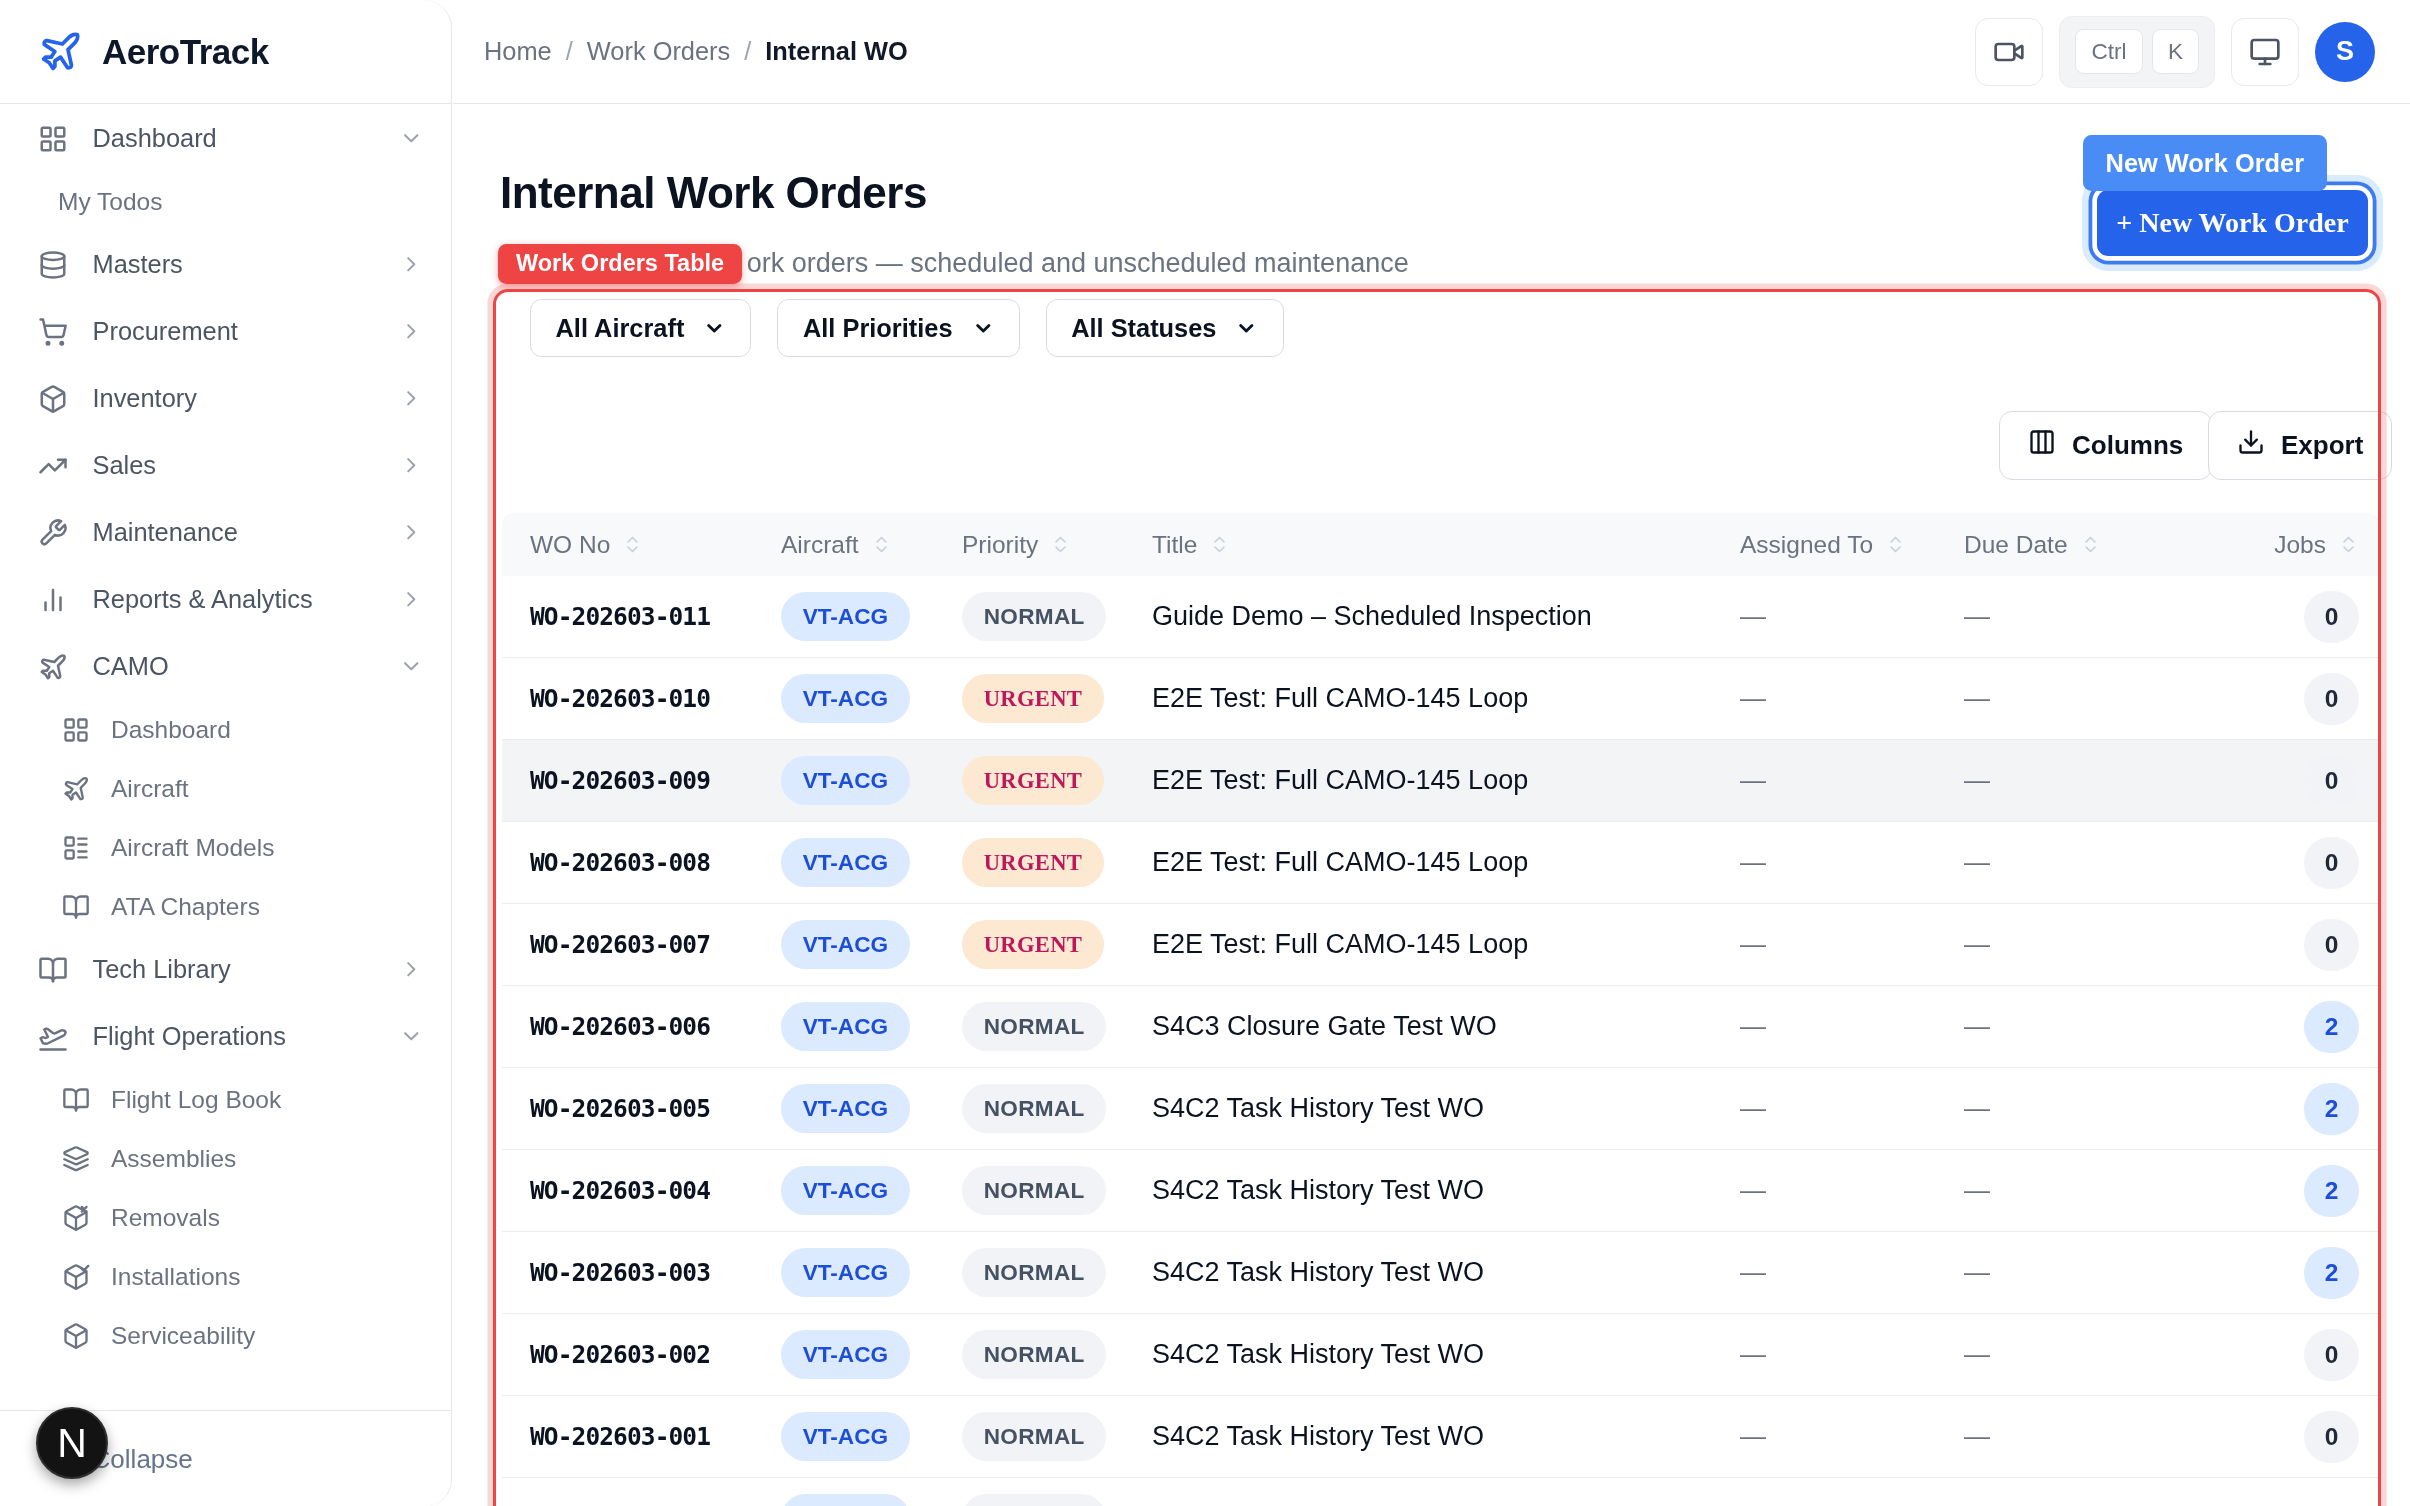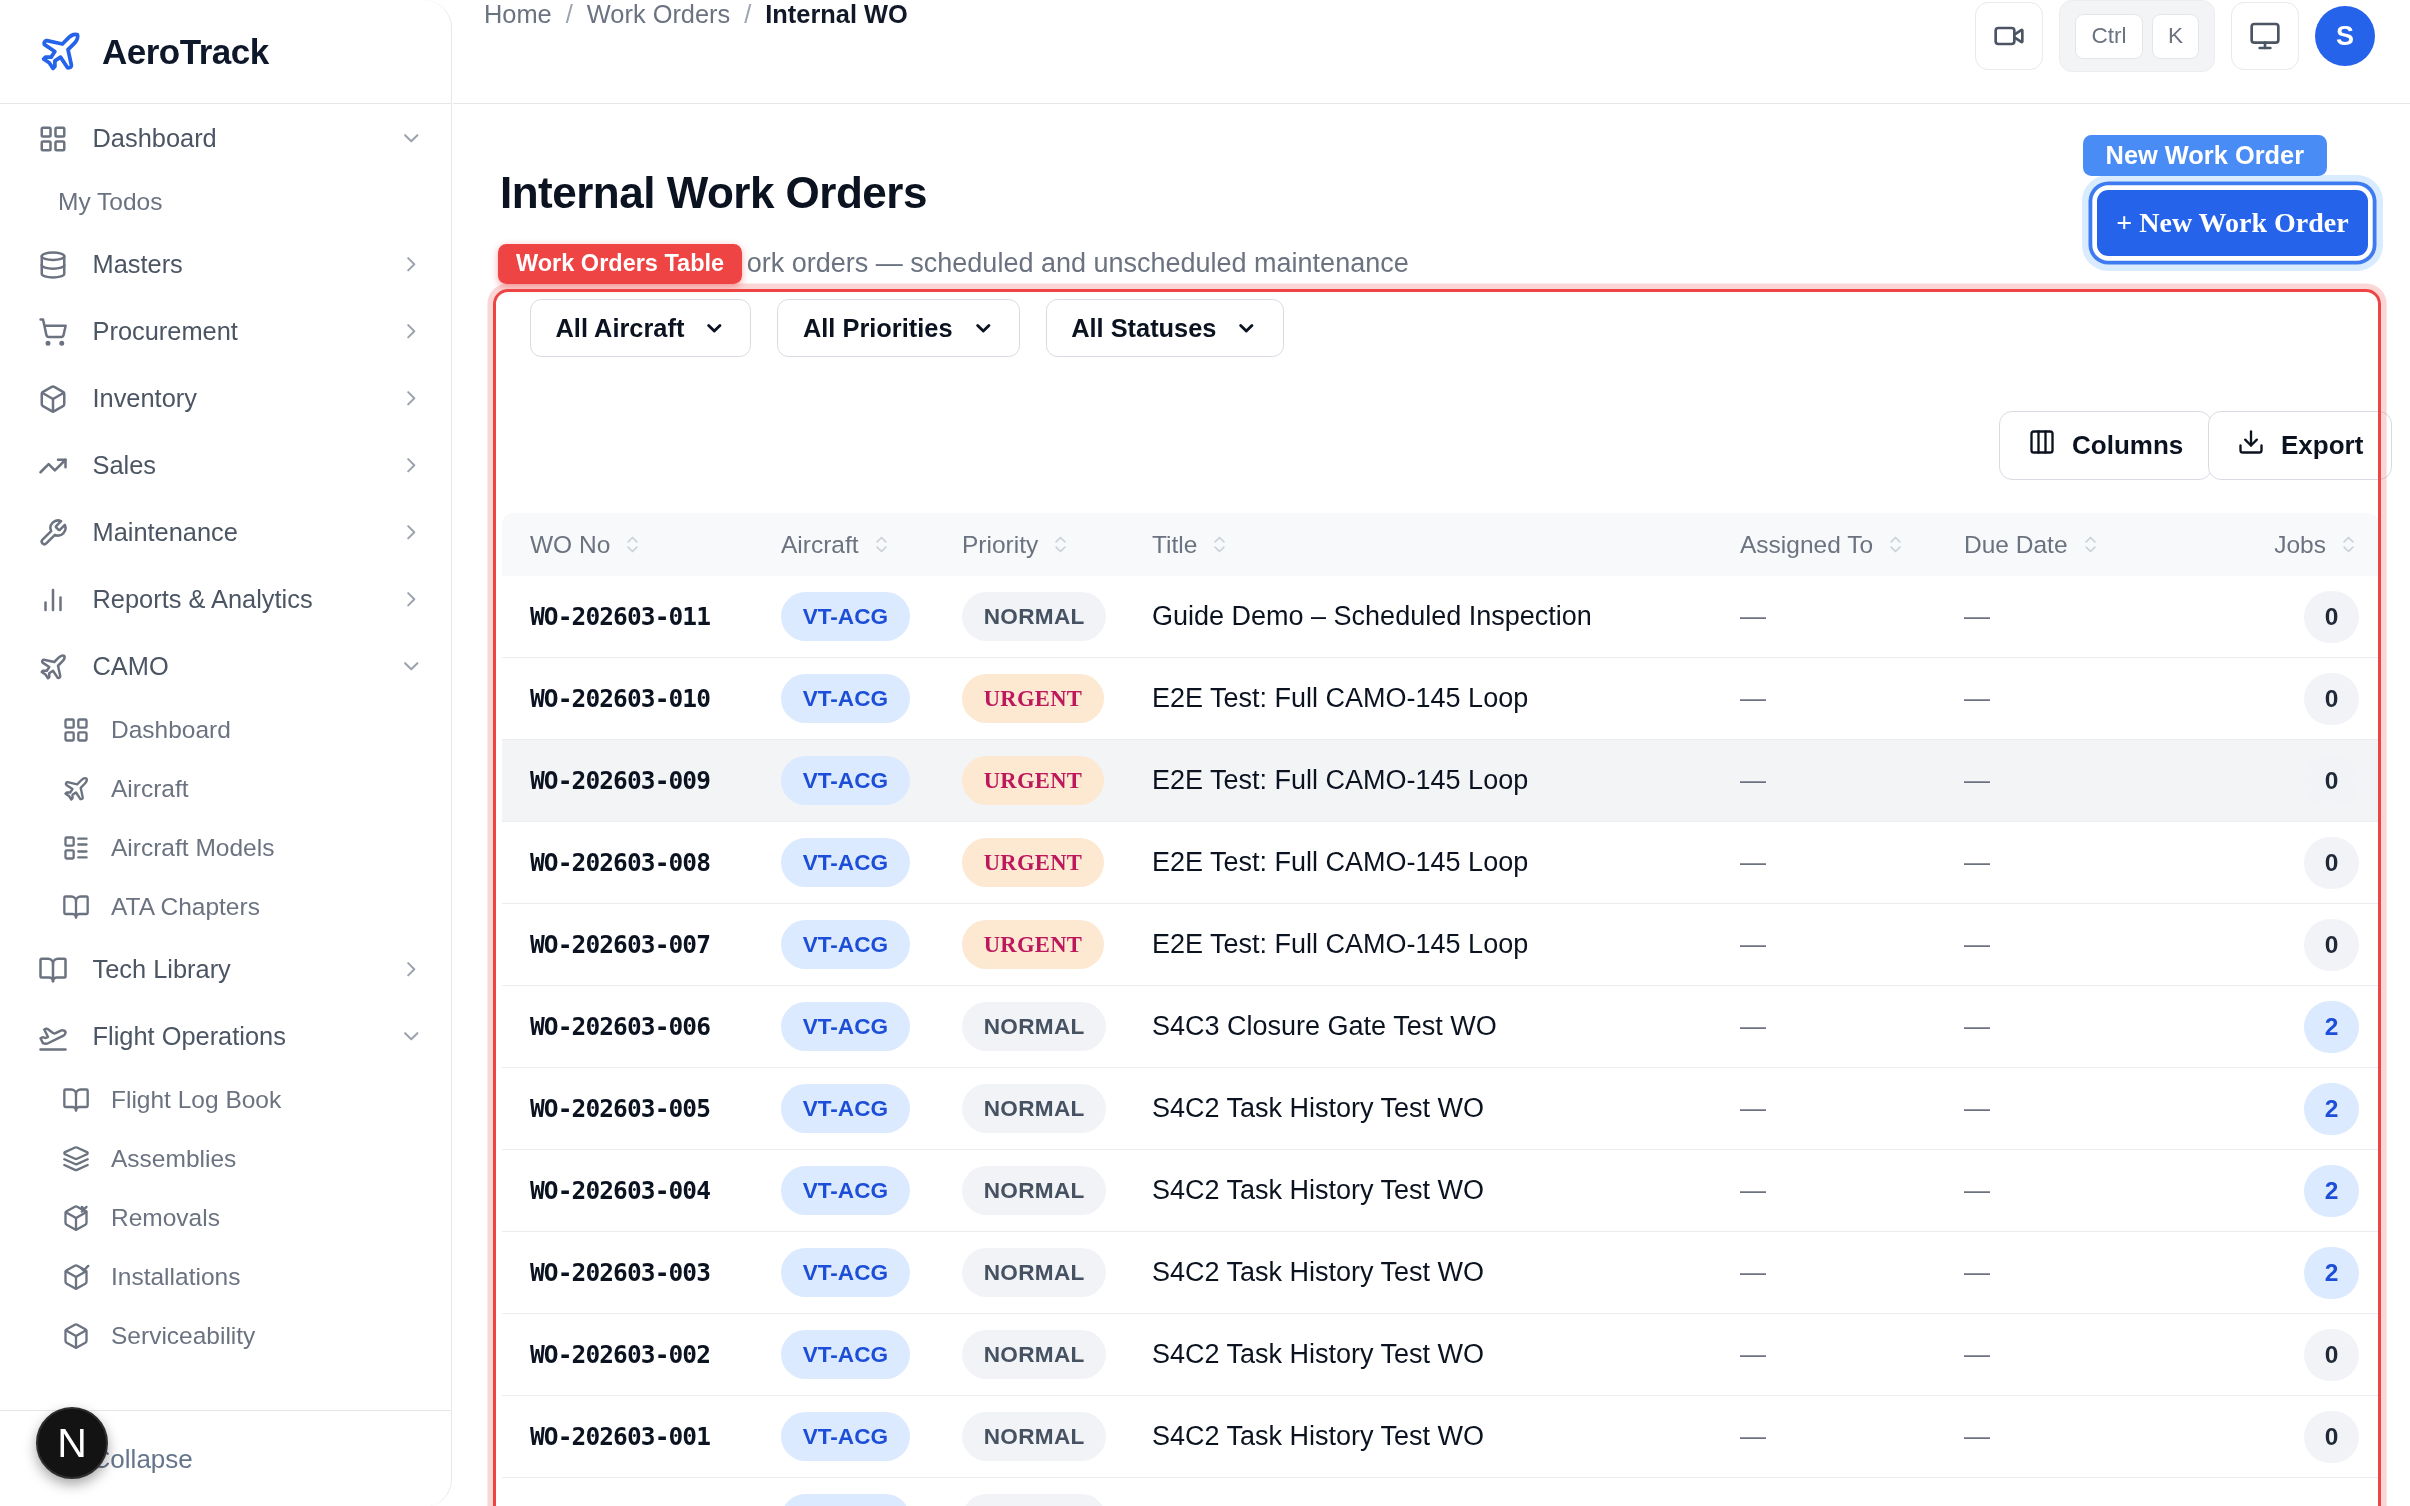--- a/index.html
+++ b/index.html
@@ -27,21 +27,21 @@
     border-top:0.9px solid #e5e7eb; display:flex; align-items:center; gap:22.6px;
     padding-left:41px; color:#64748b; font-size:26px; cursor:pointer; }
   .dev-badge { position:absolute; left:36px; top:1407px; width:72px; height:72px;
     border-radius:50%; background:#131313; border:2.8px solid #2e2e2e; color:#fff;
     display:flex; align-items:center; justify-content:center; font-size:41px; font-weight:400;
     z-index:60; box-shadow:0 5.6px 13px rgba(0,0,0,.35); cursor:pointer; }
 
   
   .main { position:absolute; left:453px; top:0; width:1958px; height:1507px; }
   .main-header { height:104px; border-bottom:0.9px solid #e5e7eb; display:flex;
-    align-items:flex-start; padding:0 36px 0 31px; }
+    align-items:center; padding:0 36px 0 31px; }
   .breadcrumb { display:flex; align-items:center; gap:14px; font-size:25.4px; color:#6b7280; }
   .breadcrumb .sep { color:#9ca3af; }
   .breadcrumb .current { color:#111827; font-weight:700; }
   .header-actions { margin-left:auto; display:flex; align-items:center; gap:16px; }
   .icon-btn { width:68px; height:68px; border:0.9px solid #e7e9ee; border-radius:13px;
     background:#fff; display:flex; align-items:center; justify-content:center;
     color:#4b5563; cursor:pointer; }
   .kbd-pill { height:72px; background:#f3f4f6; border:0.9px solid #ecedf1; border-radius:13px;
     display:flex; align-items:center; gap:9.4px; padding:0 15px; }
   .keycap { background:#fff; border:0.9px solid #e3e5ea; border-radius:8.5px;
@@ -52,21 +52,21 @@
 
   .page-title { position:absolute; left:47px; top:168px; font-size:44px; font-weight:800;
     letter-spacing:-0.5px; color:#0b1220; }
   .subtitle-row { position:absolute; left:45px; top:243px; height:41px;
     display:flex; align-items:center; }
   .red-badge { background:#ee4444; color:#fff; font-weight:700; font-size:23.5px;
     height:40px; display:flex; align-items:center; padding:0 18px; border-radius:8.5px;
     box-shadow:0 2.8px 7.5px rgba(238,68,68,.45); position:relative; z-index:3; }
   .subtitle { font-size:27px; color:#6b7280; margin-left:4.7px; }
 
-  .blue-tag { position:absolute; left:1630px; top:135px; height:41px; padding:0 22.6px;
+  .blue-tag { position:absolute; left:1630px; top:135px; height:56px; padding:0 22.6px;
     background:#4a8cf5; color:#fff; font-size:25.4px; font-weight:700; border-radius:8.5px;
     display:flex; align-items:center; z-index:3; }
   .new-wo-btn { position:absolute; left:1644px; top:190px; width:271px; height:66px;
     background:#2563eb; color:#fff; border:none; border-radius:11.3px; font-size:28px;
     font-weight:700; font-family:Liberation Serif, serif; display:flex; align-items:center; justify-content:center;
     cursor:pointer; z-index:2;
     box-shadow:0 0 0 4.7px #ffffff, 0 0 0 8.5px #3f7bf0, 0 0 0 15px rgba(147,197,253,.35); }
 
   .annotation-rect { position:absolute; left:40px; top:289px; width:1888px; height:1263px;
     border:3.8px solid #ef4444; border-radius:15px; pointer-events:none; z-index:4;

